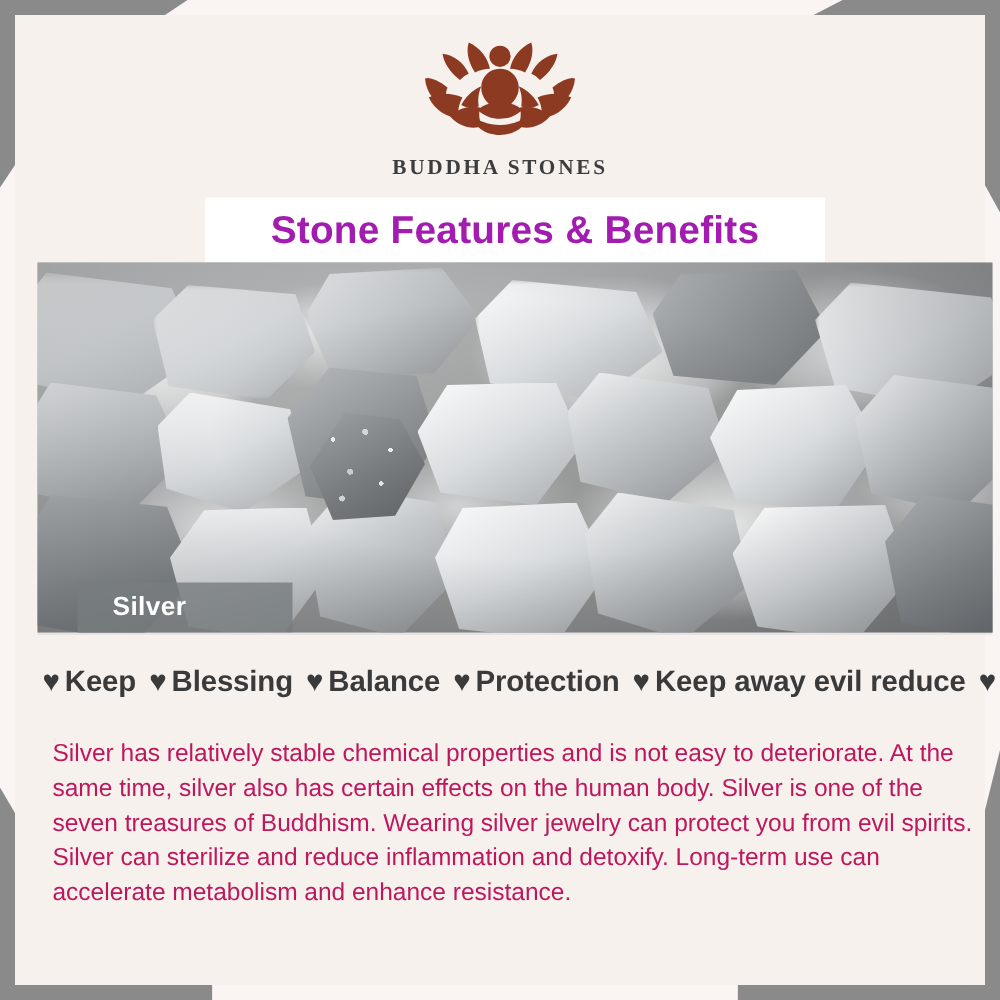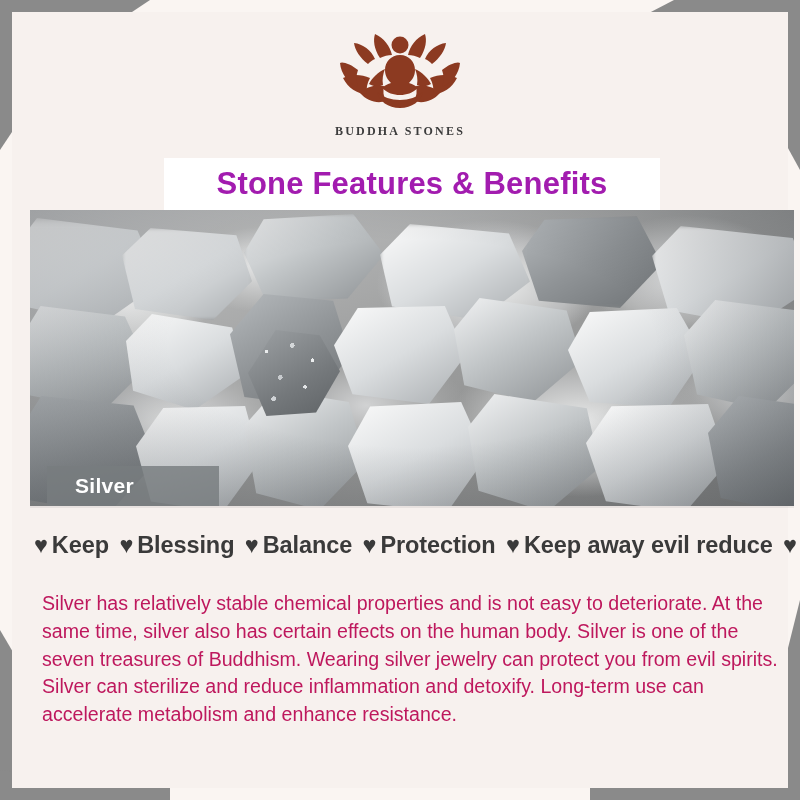--- a/index.html
+++ b/index.html
@@ -90,21 +90,21 @@
     text-align: center;
   }
   .brand-logo {
     width: 120px;
     height: 92px;
     margin: 0 auto;
     display: block;
   }
   .brand-name {
     margin-top: 4px;
-    font-size: 12px;
+    font-size: 17px;
     letter-spacing: 2.2px;
     font-weight: bold;
     color: #3d3d3d;
     font-family: "Liberation Serif", serif;
   }
 
   
   .title-bar {
     position: absolute;
     top: 146px;
@@ -162,21 +162,21 @@
 
   .hero-vignette {
     position: absolute;
     inset: 0;
     background: radial-gradient(ellipse at 50% 45%, rgba(0,0,0,0) 45%, rgba(40,45,50,0.30) 100%);
   }
 
   
   .name-plate {
     position: absolute;
-    left: 17px;
+    left: 32px;
     bottom: 0;
     width: 172px;
     height: 40px;
     background: rgba(120,124,127,0.82);
     display: flex;
     align-items: center;
     text-align: center;
   }
   .name-plate span {
     color: #ffffff;

